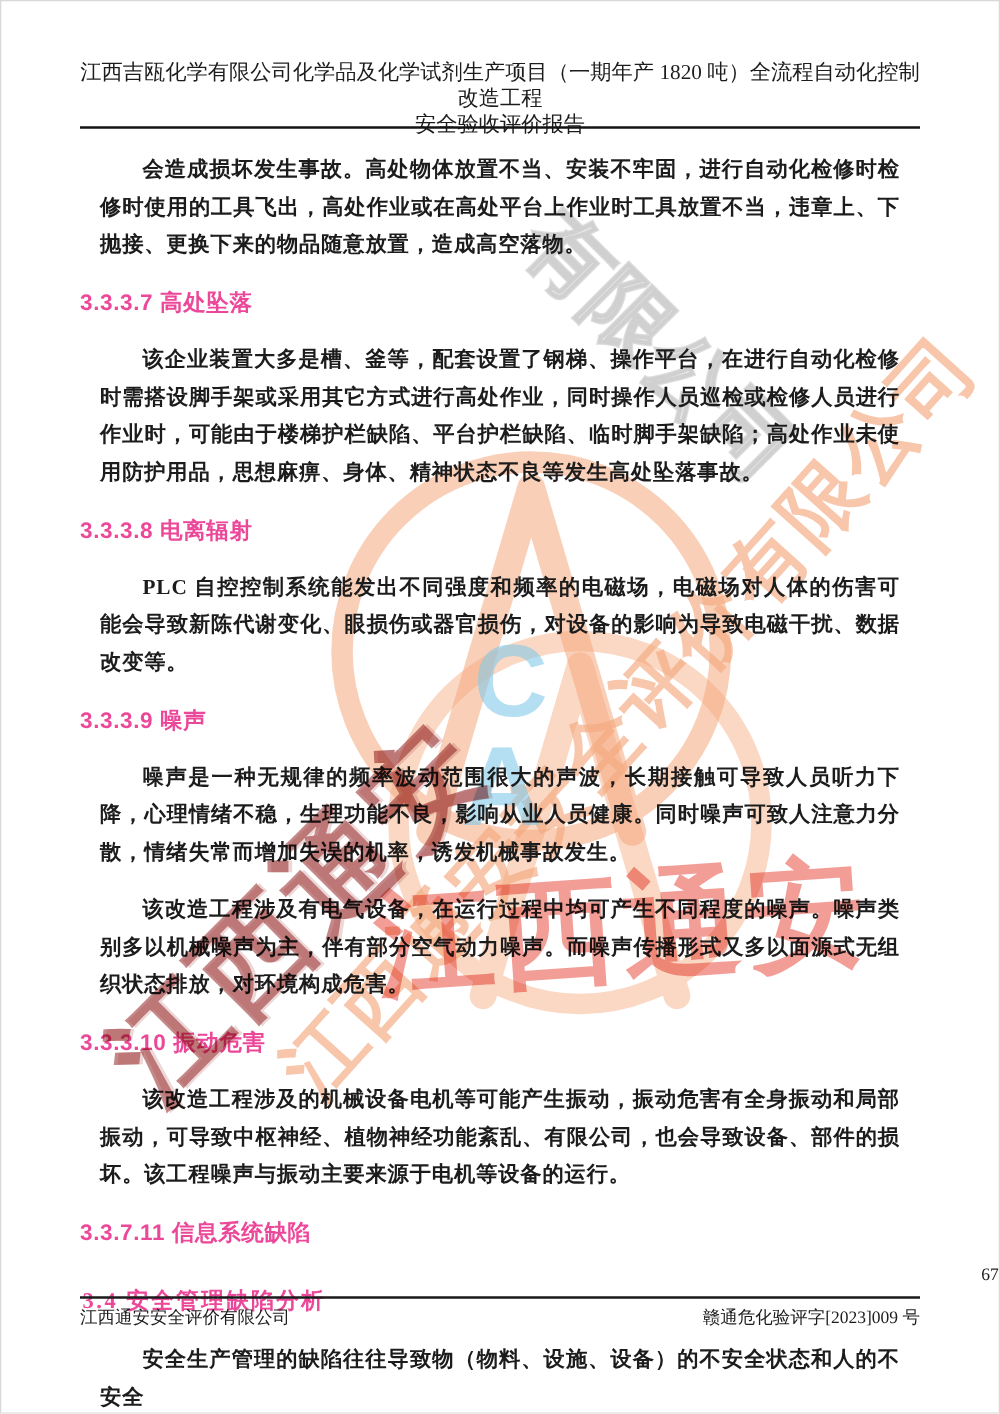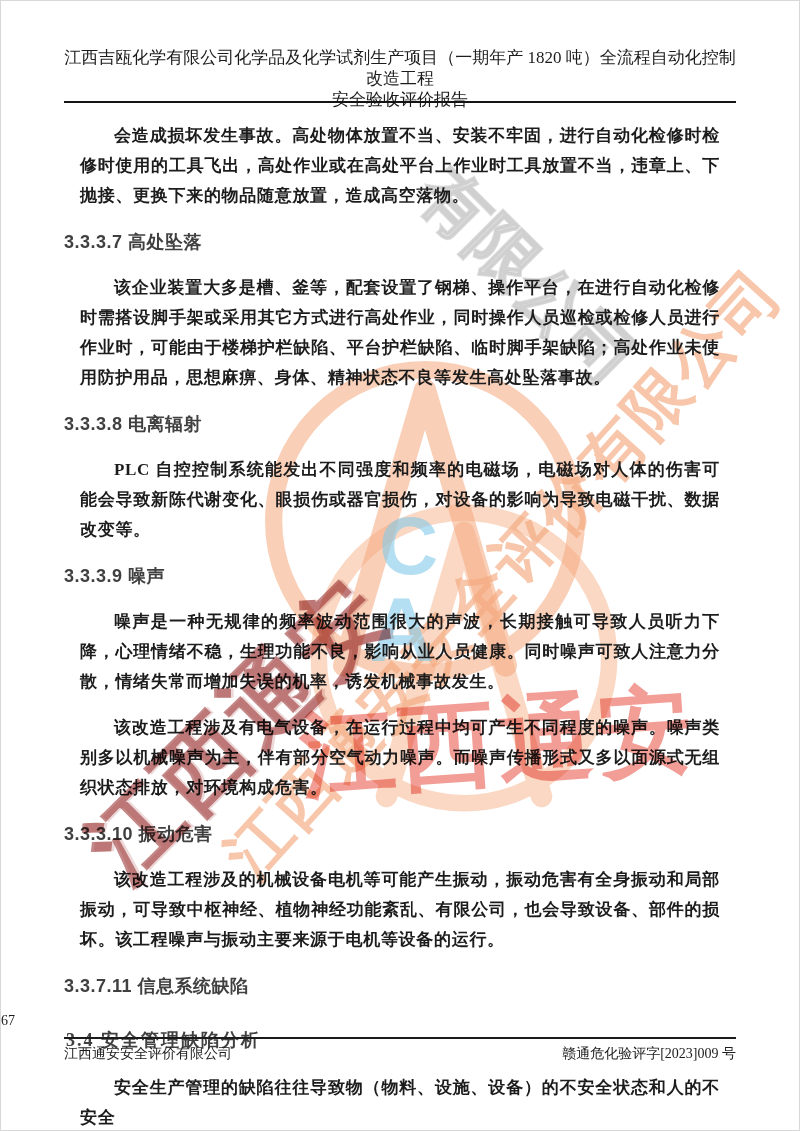--- a/index.html
+++ b/index.html
@@ -43,42 +43,42 @@
     font-size: 17px;
     letter-spacing: 0.7px;
     line-height: 30px;
     text-align: justify;
     text-indent: 2em;
     word-break: break-all;
     font-weight: bold;
   }
   .heading {
     font-weight: bold;
-    color: #404040;
+    color: #ec4899;
   }
   .heading.sub {
     margin: 6px 0 2px 0;
     font-size: 18px;
     line-height: 30px;
     font-family: "Liberation Sans", "DejaVu Sans", sans-serif;
     letter-spacing: 0.5px;
   }
   .heading.major {
     margin: 22px 0 12px 2px;
     font-size: 18px;
     line-height: 34px;
     font-family: "Liberation Serif", "DejaVu Serif", serif;
     letter-spacing: 2px;
   }
 
   
   .page-number {
     position: absolute;
     top: 1012px; left: 0; right: 0;
-    text-align: left;
+    text-align: right;
     font-size: 14px;
     z-index: 3;
   }
   .doc-footer {
     position: absolute;
     top: 1036px; left: 63px; right: 63px;
     border-top: 2px solid #1a1a1a;
     padding-top: 6px;
     display: flex;
     justify-content: space-between;

